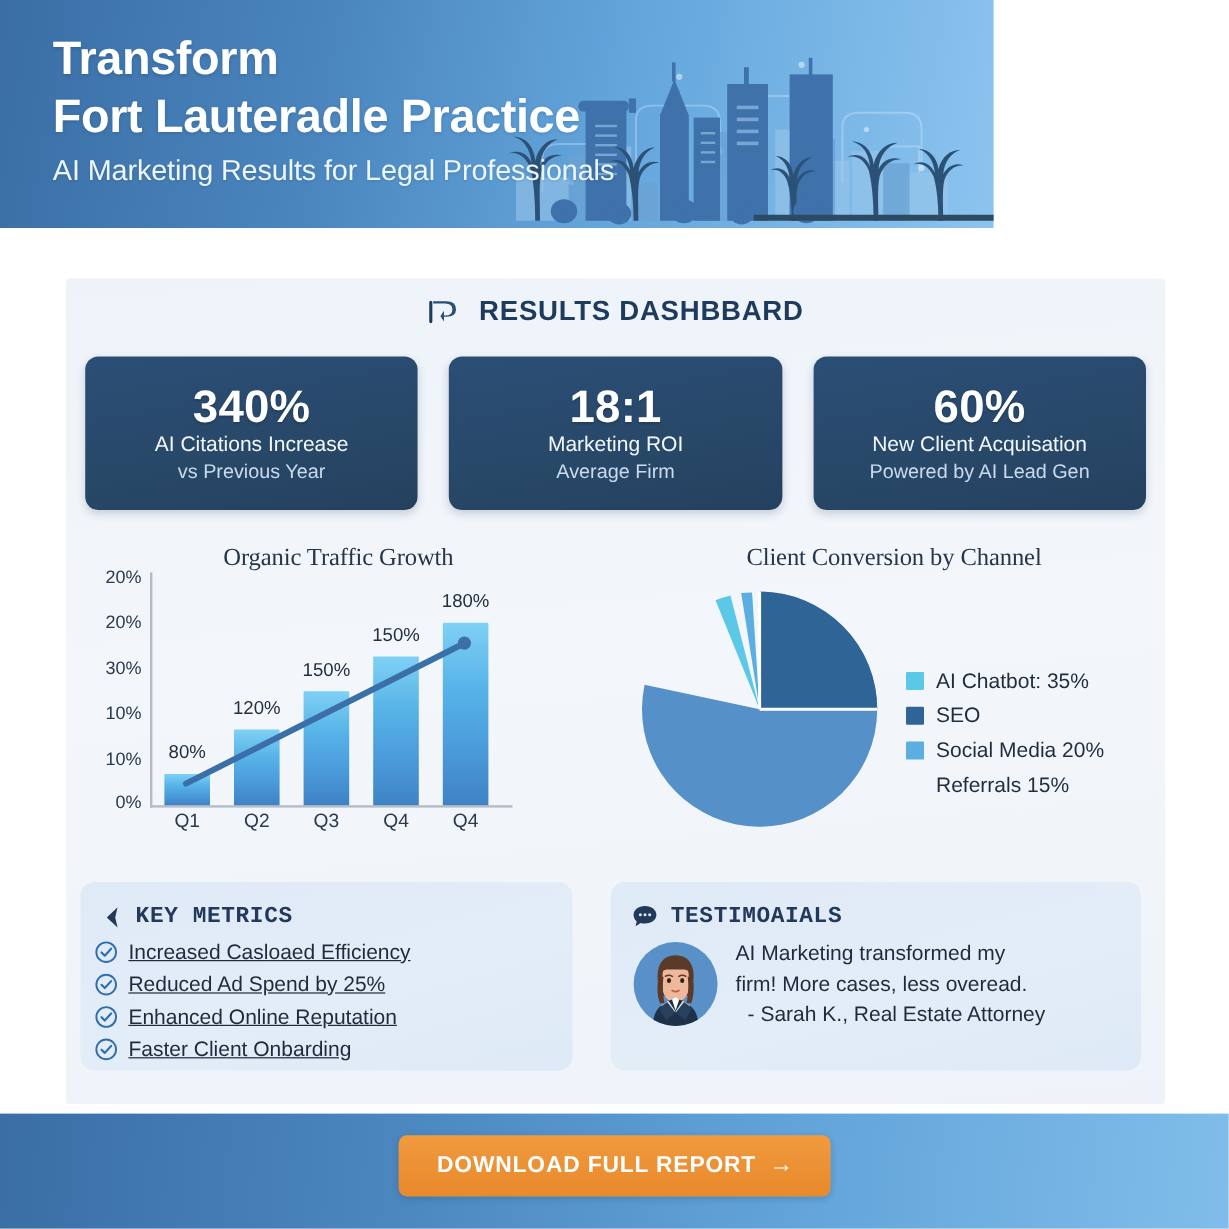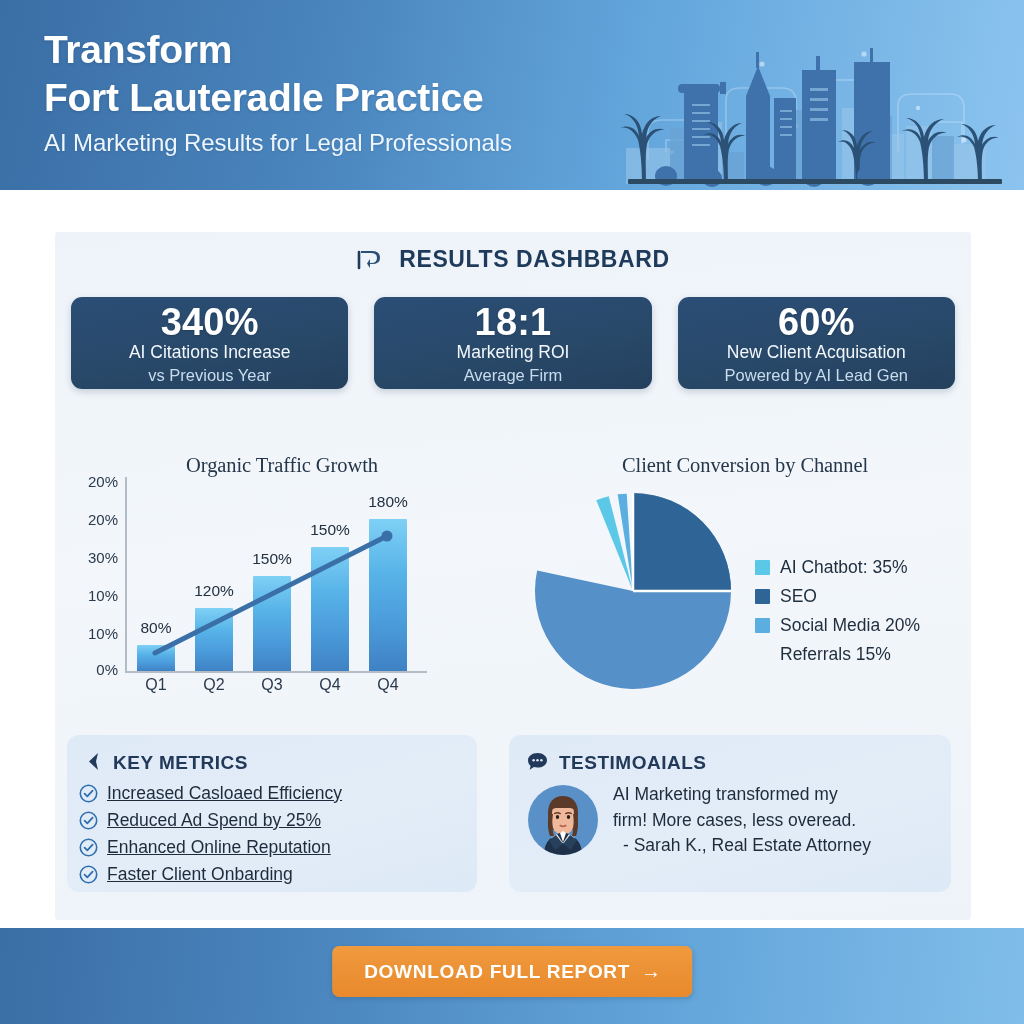--- a/index.html
+++ b/index.html
@@ -21,21 +21,21 @@
     position: relative;
     width: 1024px;
     height: 1024px;
     background: #ffffff;
   }
 
   
   .header {
     position: absolute;
     left: 0; top: 0;
-    width: 1024px; height: 190px;
+    width: 828px; height: 190px;
     background: linear-gradient(100deg, #3a6ea5 0%, #4a85bd 32%, #63a6dc 62%, #8cc4ef 100%);
     overflow: hidden;
   }
   .header-text {
     position: absolute;
     left: 44px; top: 26px;
     z-index: 5;
   }
   .title-line {
     color: #ffffff;
@@ -92,21 +92,21 @@
   .dash-title .dt-icon {
     display: inline-block;
     vertical-align: -4px;
     margin-right: 10px;
   }
 
   
   .kpi-row {
     position: absolute;
     left: 16px; top: 65px;
-    width: 884px; height: 92px;
+    width: 884px; height: 128px;
     display: flex;
     gap: 26px;
   }
   .kpi {
     flex: 1;
     background: linear-gradient(170deg, #2b4e76 0%, #284868 60%, #24405e 100%);
     border-radius: 11px;
     box-shadow: 0 3px 7px rgba(30,55,85,0.2);
     display: flex;
     flex-direction: column;
@@ -257,26 +257,27 @@
   .panel {
     position: absolute;
     background: linear-gradient(165deg, #dfeaf7 0%, #e3edf8 55%, #dde9f6 100%);
     border-radius: 12px;
     top: 0;
   }
   .panel-km { left: 0; width: 410px; height: 157px; }
   .panel-ts { left: 442px; width: 442px; height: 157px; }
   .panel-head {
     display: flex;
-    align-items: flex-start;
+    align-items: flex-end;
     font-size: 19px;
     font-weight: bold;
     color: #22395a;
     letter-spacing: 0.5px;
     padding: 17px 0 0 18px;
+    font-family: Liberation Mono, monospace;
   }
   .panel-head .ph-icon { margin-right: 11px; display: inline-flex; }
 
   .metric-list { padding: 6px 0 0 12px; }
   .metric-item {
     display: flex;
     align-items: center;
     font-size: 17.5px;
     color: #1e2b3a;
     line-height: 1.0;

